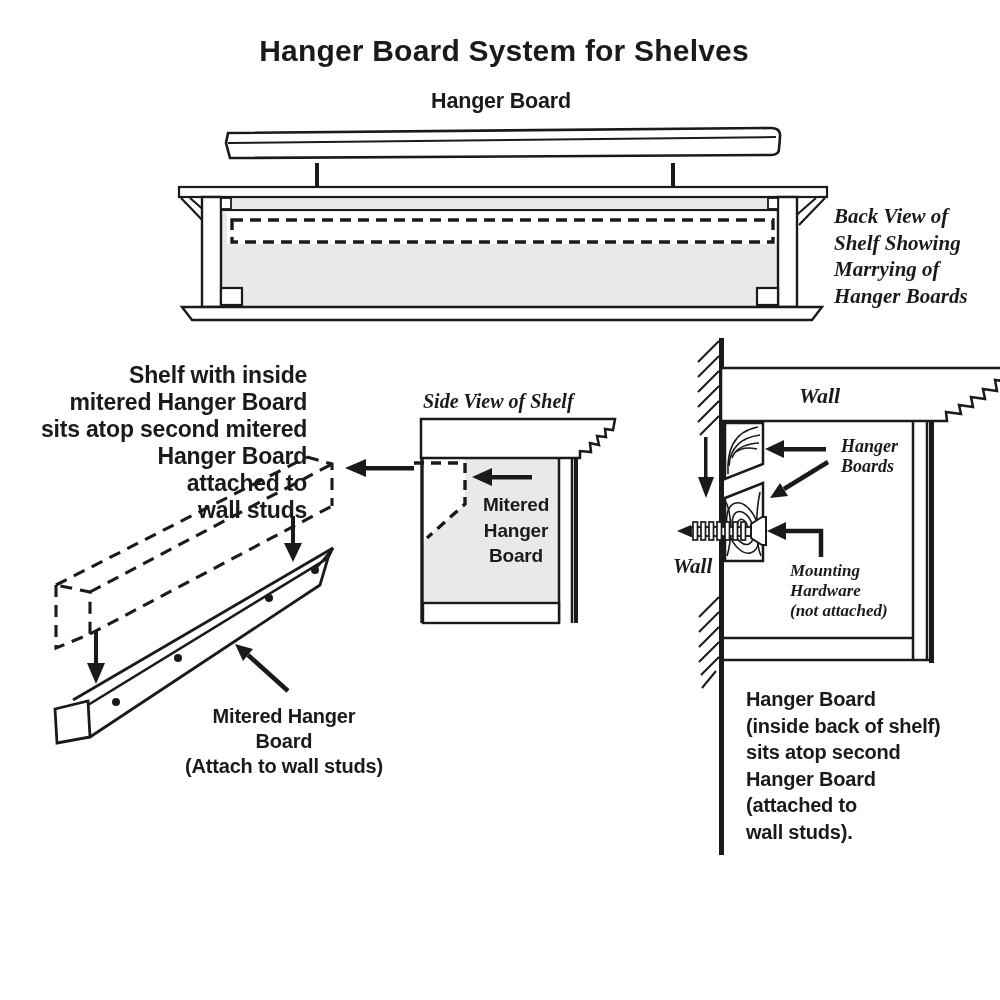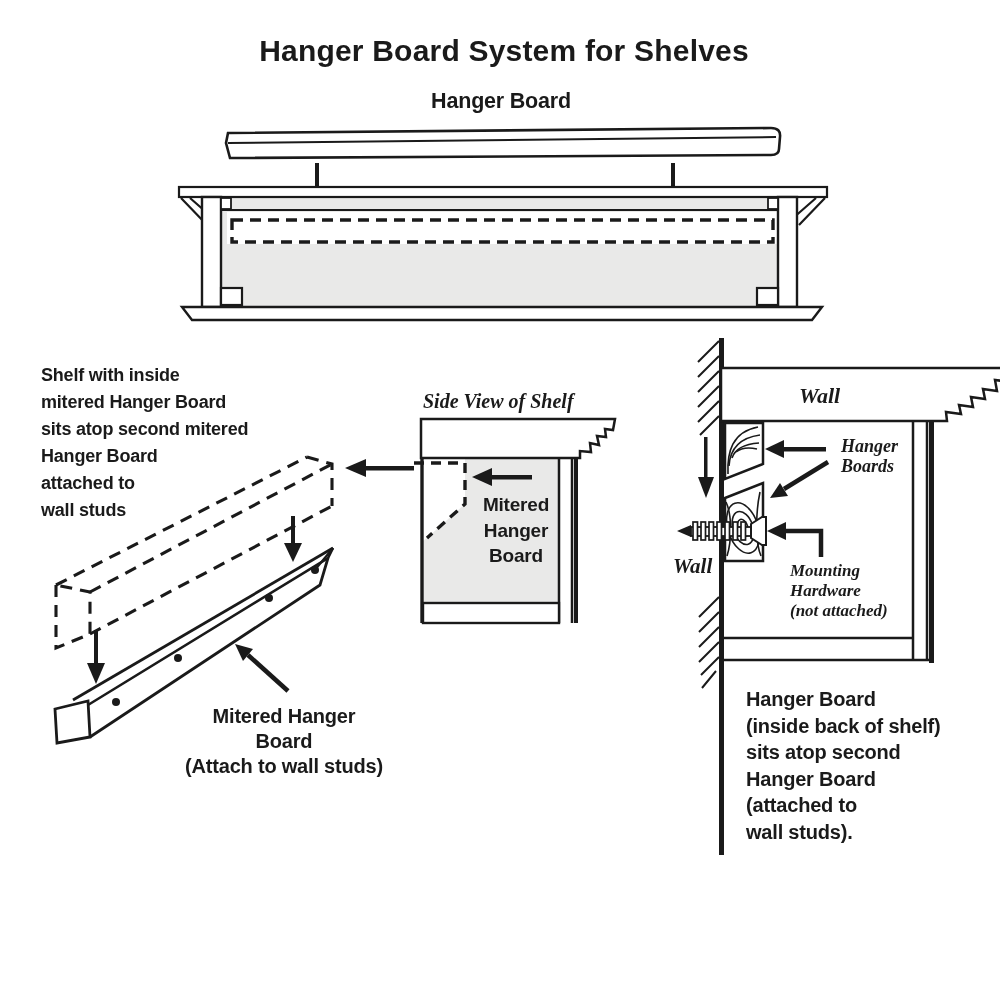--- a/index.html
+++ b/index.html
@@ -5,21 +5,21 @@
   html,body{margin:0;padding:0;background:#fff;}
   #canvas{position:relative;width:1000px;height:1000px;background:#ffffff;overflow:hidden;
           font-family:"Liberation Sans",sans-serif;color:#1a1a1a;margin-left:16px;}
   .abs{position:absolute;}
   .ml{white-space:pre-line;}
   .bold-label{font-family:"Liberation Sans",sans-serif;font-weight:700;color:#1a1a1a;letter-spacing:-0.2px;}
   .serif-label{font-family:"Liberation Serif","DejaVu Serif",serif;font-weight:700;font-style:italic;color:#1a1a1a;}
   #title{left:0;top:34px;width:976px;text-align:center;font-size:30px;letter-spacing:0.2px;}
   #subtitle{left:0;top:89px;width:970px;text-align:center;font-size:21.5px;}
   #backview-caption{left:818px;top:203px;font-size:21px;line-height:26.5px;}
-  #left-desc{left:25px;top:362px;font-size:18px;line-height:27px;}
+  #left-desc{left:25px;top:362px;font-size:23px;line-height:27px;text-align:right;}
   #exploded-caption{left:168px;top:704px;width:200px;text-align:center;font-size:20px;line-height:25px;}
   #sideview-title{left:407px;top:390px;font-size:20px;}
   #sideview-label{left:450px;top:492px;width:100px;text-align:center;font-size:19px;line-height:25.5px;}
   #shelf-label{left:783px;top:383px;font-size:22px;}
   #hangerboards-label{left:825px;top:437px;font-size:18px;line-height:19.5px;}
   #wall-label{left:657px;top:554px;font-size:21px;text-align:right;}
   #mounting-label{left:774px;top:561px;font-size:17px;line-height:20px;}
   #right-desc{left:730px;top:686px;font-size:20px;line-height:26.5px;}
   svg{position:absolute;left:0;top:0;}
 </style>
@@ -165,20 +165,24 @@
       <g fill="#1a1a1a">
         <path d="M805,557 L805,531 L768,531" stroke="#1a1a1a" stroke-width="4.5" fill="none"></path>
         <polygon points="770,522 770,540 751,531"></polygon>
       </g>
     </g>
   </svg>
 
   <div id="title" class="abs bold-label">Hanger Board System for Shelves</div>
   <div id="subtitle" class="abs bold-label">Hanger Board</div>
 
+  <div id="backview-caption" class="abs serif-label ml">Back View of
+Shelf Showing
+Marrying of
+Hanger Boards</div>
 
   <div id="left-desc" class="abs bold-label ml">Shelf with inside
 mitered Hanger Board
 sits atop second mitered
 Hanger Board
 attached to
 wall studs</div>
   <div id="exploded-caption" class="abs bold-label ml">Mitered Hanger Board
 (Attach to wall studs)</div>
 

